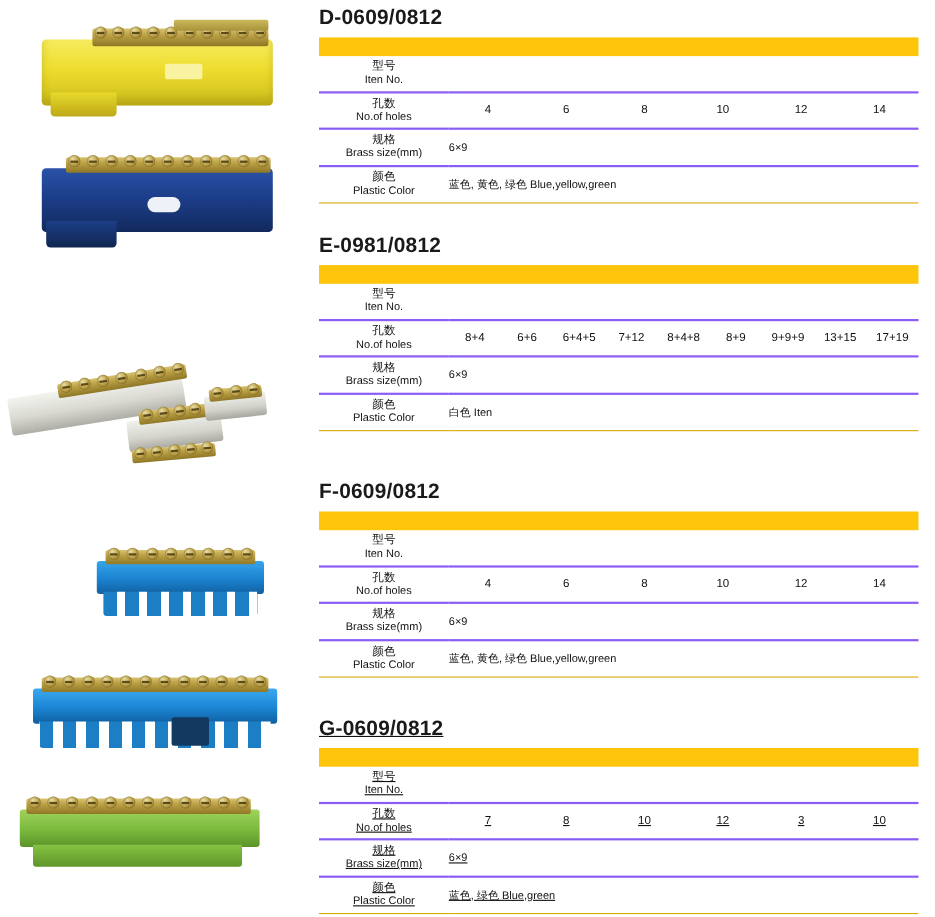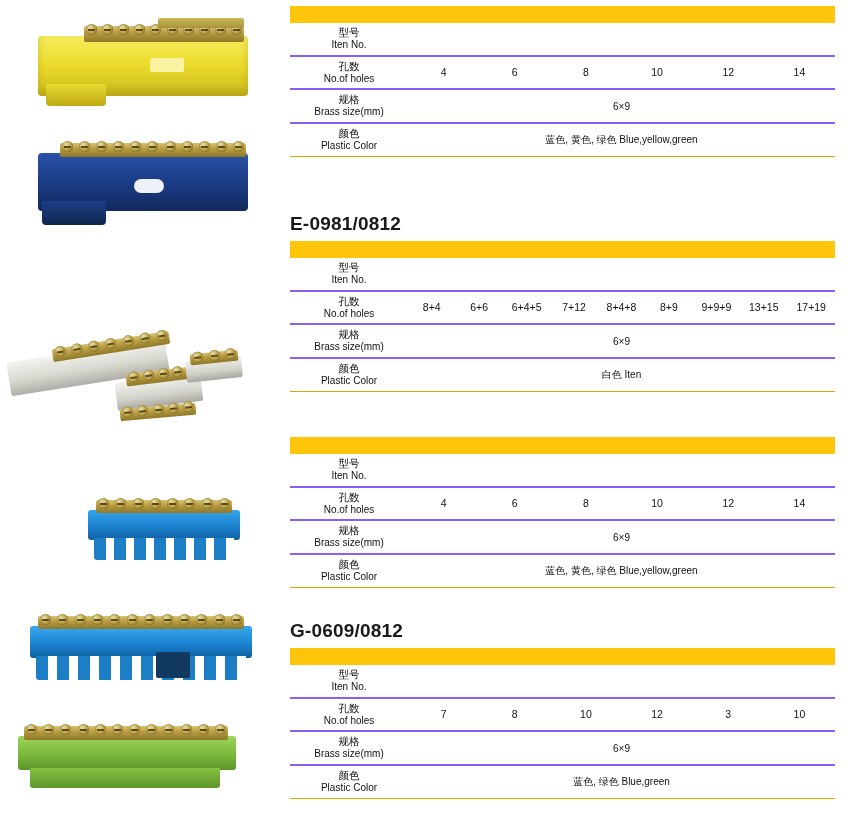--- a/index.html
+++ b/index.html
@@ -104,21 +104,21 @@
     align-items: center;
     width: 100%;
   }
   .vals span {
     flex: 1 1 0;
     text-align: center;
     font-size: 10.5px;
     white-space: nowrap;
   }
   .center-val {
-    text-align: center;
+    text-align: left;
     font-size: 10.5px;
   }
   .empty-row td { height: 26px; }
 </style>
 </head>
 <body>
 
 <div class="page">
 
   <div class="left-col">
@@ -282,20 +282,21 @@
         <div class="screw"></div>
         <div class="screw"></div>
         <div class="screw"></div>
       </div>
     </div>
   </div>
 
   <div class="right-col">
 
     <div class="block" style="top:6px;">
+      <div class="block-title">D-0609/0812</div>
       <div class="yellowbar"></div>
       <table class="spec">
         <tbody>
             <tr class="empty-row">
           <td class="lbl">
             <span class="cn">型号</span>
             <span class="en">Iten No.</span>
           </td>
           <td></td>
         </tr>
@@ -376,20 +377,21 @@
             <span class="cn">颜色</span>
             <span class="en">Plastic Color</span>
           </td>
           <td class="center-val">白色 Iten</td>
         </tr>
       </tbody>
         </table>
     </div>
 
     <div class="block" style="top:437px;">
+      <div class="block-title">F-0609/0812</div>
       <div class="yellowbar"></div>
       <table class="spec">
         <tbody>
             <tr class="empty-row">
           <td class="lbl">
             <span class="cn">型号</span>
             <span class="en">Iten No.</span>
           </td>
           <td></td>
         </tr>
@@ -420,21 +422,21 @@
           <td class="lbl">
             <span class="cn">颜色</span>
             <span class="en">Plastic Color</span>
           </td>
           <td class="center-val">蓝色, 黄色, 绿色 Blue,yellow,green</td>
         </tr>
       </tbody>
         </table>
     </div>
 
-    <div class="block" style="top:620px;">
+    <div class="block" style="top:652px;text-decoration:underline;">
       <div class="block-title">G-0609/0812</div>
       <div class="yellowbar"></div>
       <table class="spec">
         <tbody>
             <tr class="empty-row">
           <td class="lbl">
             <span class="cn">型号</span>
             <span class="en">Iten No.</span>
           </td>
           <td></td>

